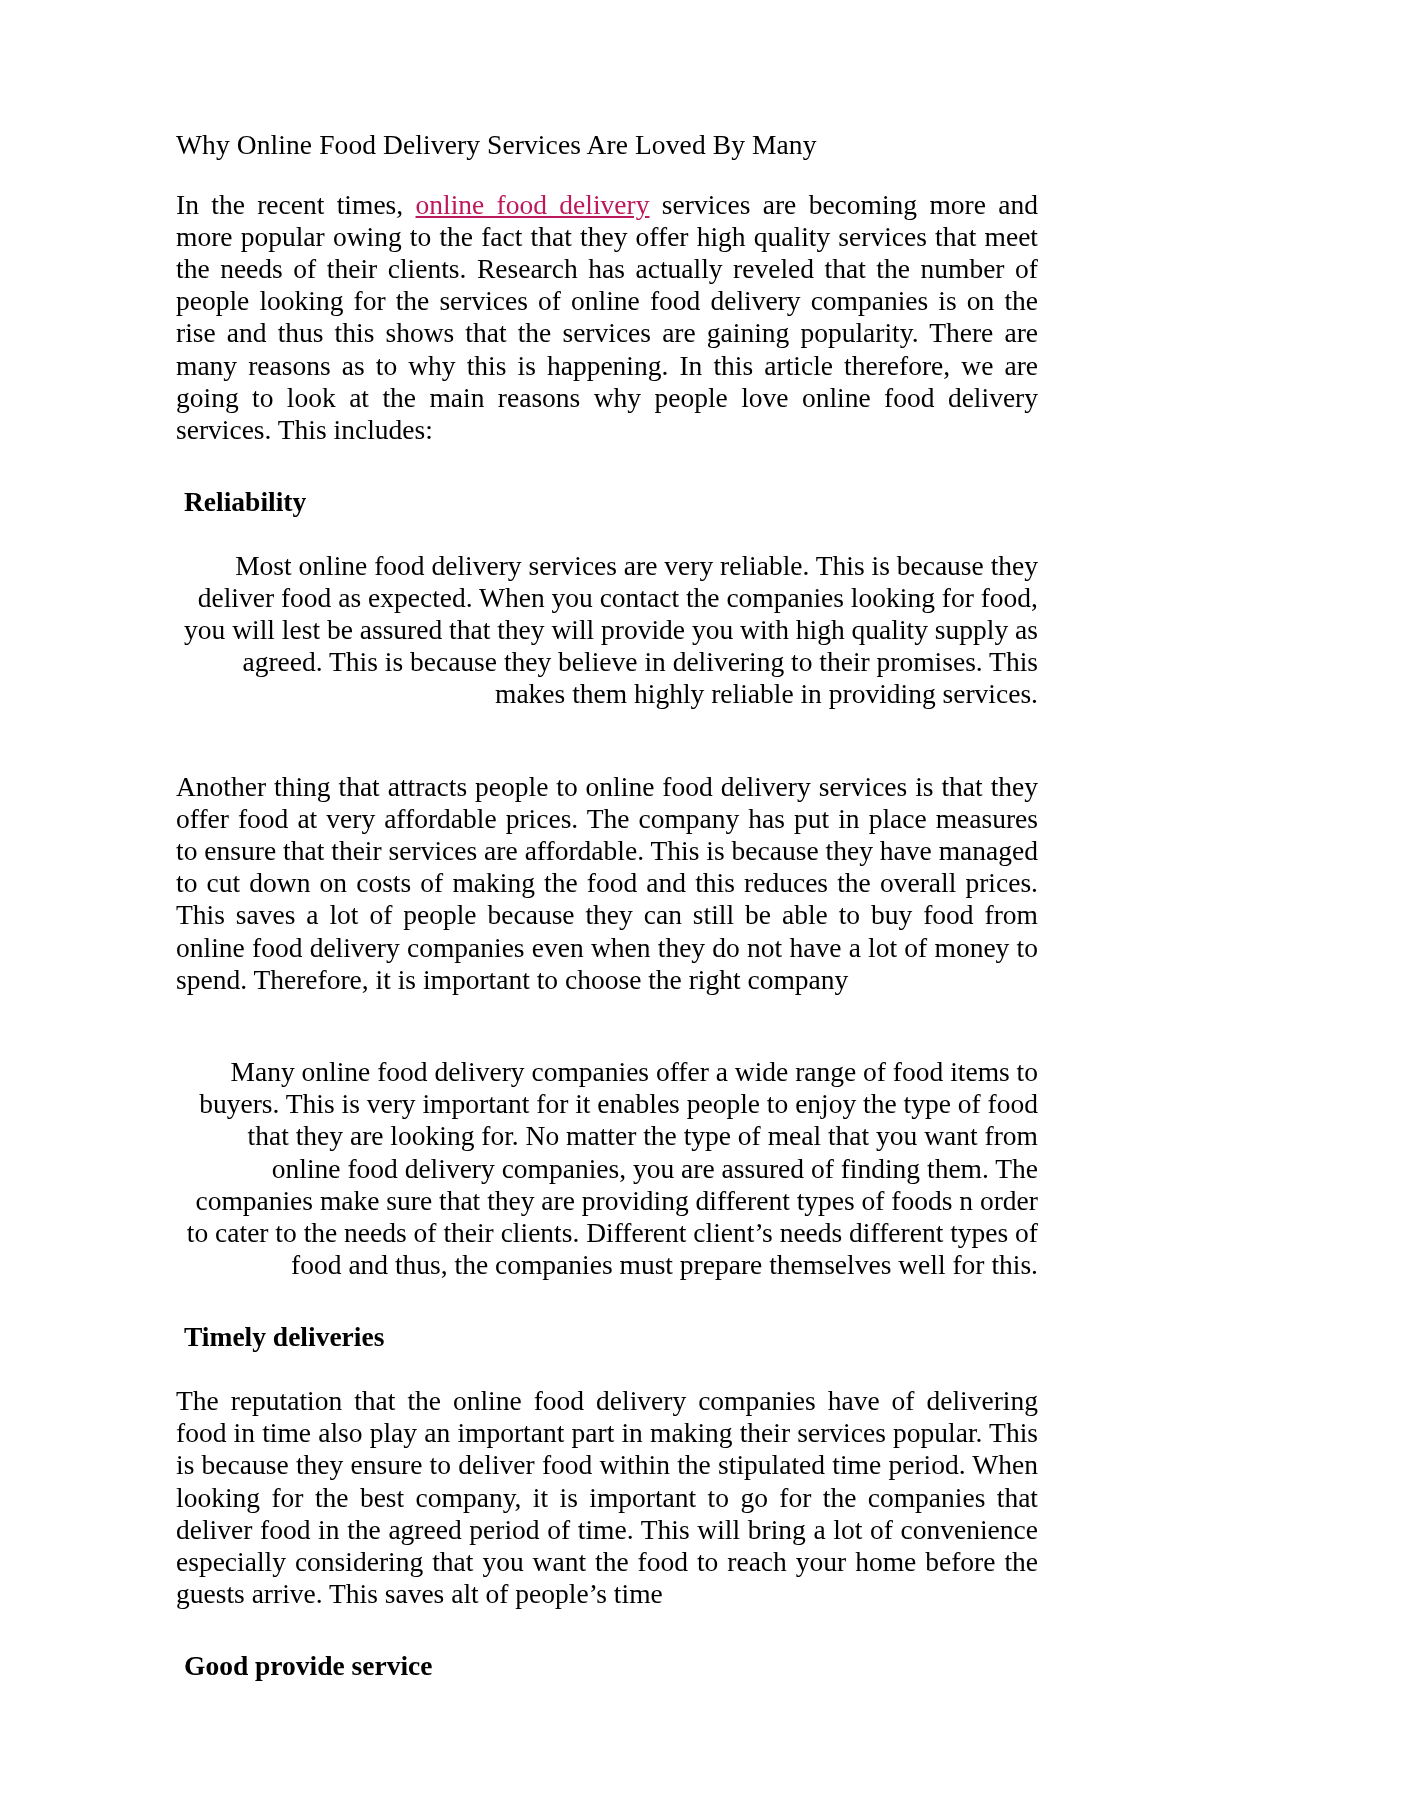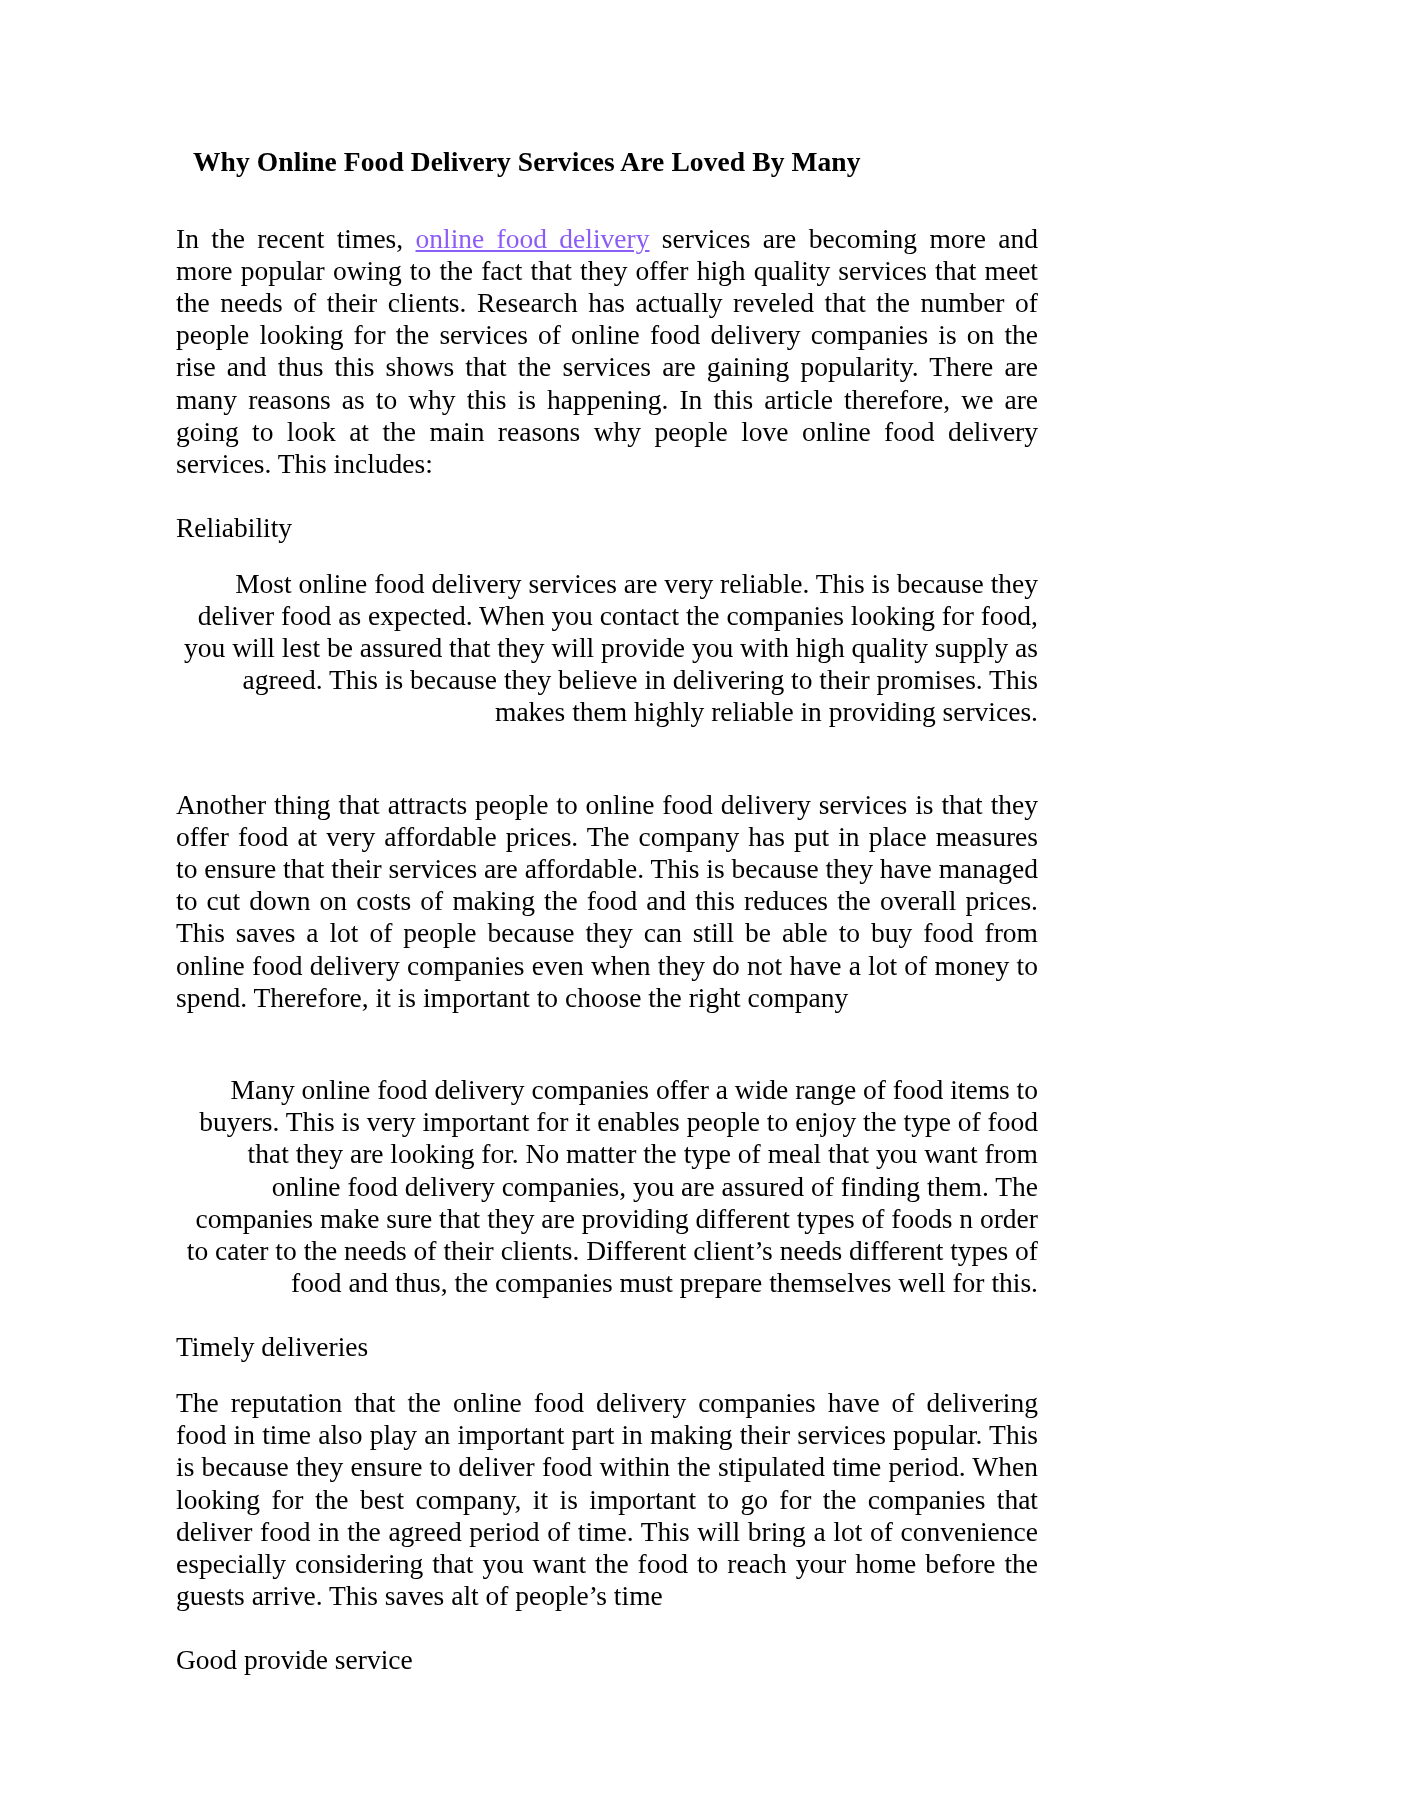--- a/index.html
+++ b/index.html
@@ -21,51 +21,51 @@
     overflow: hidden;
   }
   .content {
     position: absolute;
     left: 176px;
     top: 131px;
     width: 862px;
   }
   .doc-title {
     font-size: 27.5px;
-    font-weight: bold;
+    font-weight: normal;
     line-height: 1.0;
     letter-spacing: 0.1px;
-    margin: 17px;
+    margin: 0;
     padding: 0;
   }
   .para {
     font-size: 27.5px;
     line-height: 32.2px;
     text-align: justify;
     text-justify: inter-word;
     margin: 0;
     padding: 0;
     hyphens: none;
   }
   .para.last-ragged {
     text-align: right;
   }
   .section-heading {
     font-size: 27.5px;
-    font-weight: normal;
+    font-weight: bold;
     line-height: 1.0;
-    margin: 0;
+    margin: 8px;
     padding: 0;
   }
   .gap-title-para { height: 30px; }
   .gap-para-head  { height: 34px; }
   .gap-head-para  { height: 26px; }
   .gap-para-head2 { height: 34px; }
   a.doclink {
-    color: #8b5cf6;
+    color: #be185d;
   }
 </style>
 </head>
 <body>
 
 <div class="page">
   <div class="content">
 
     <h1 class="doc-title">Why Online Food Delivery Services Are Loved By Many</h1>
 

